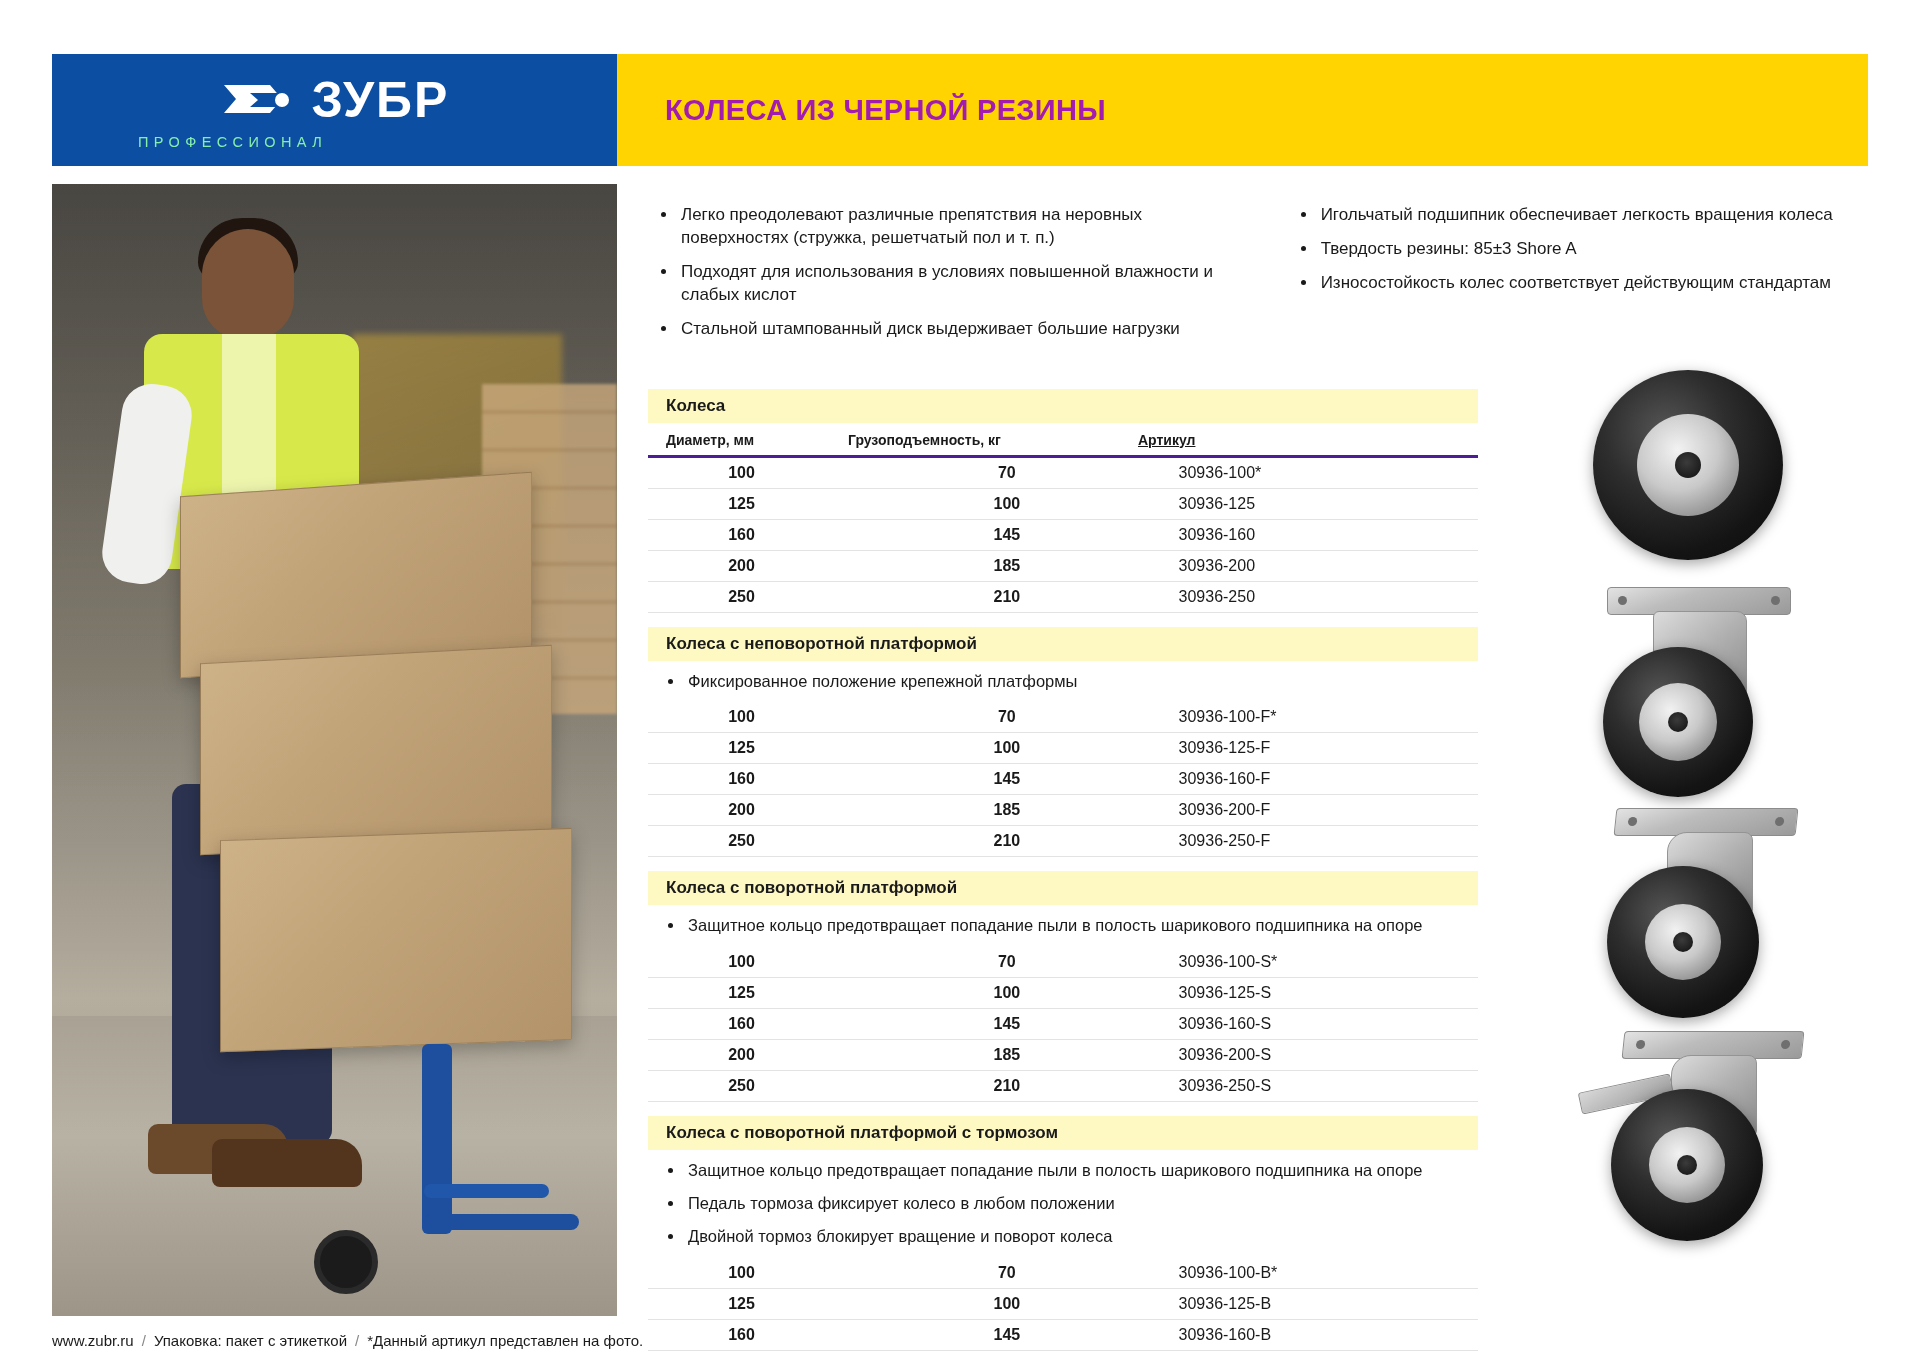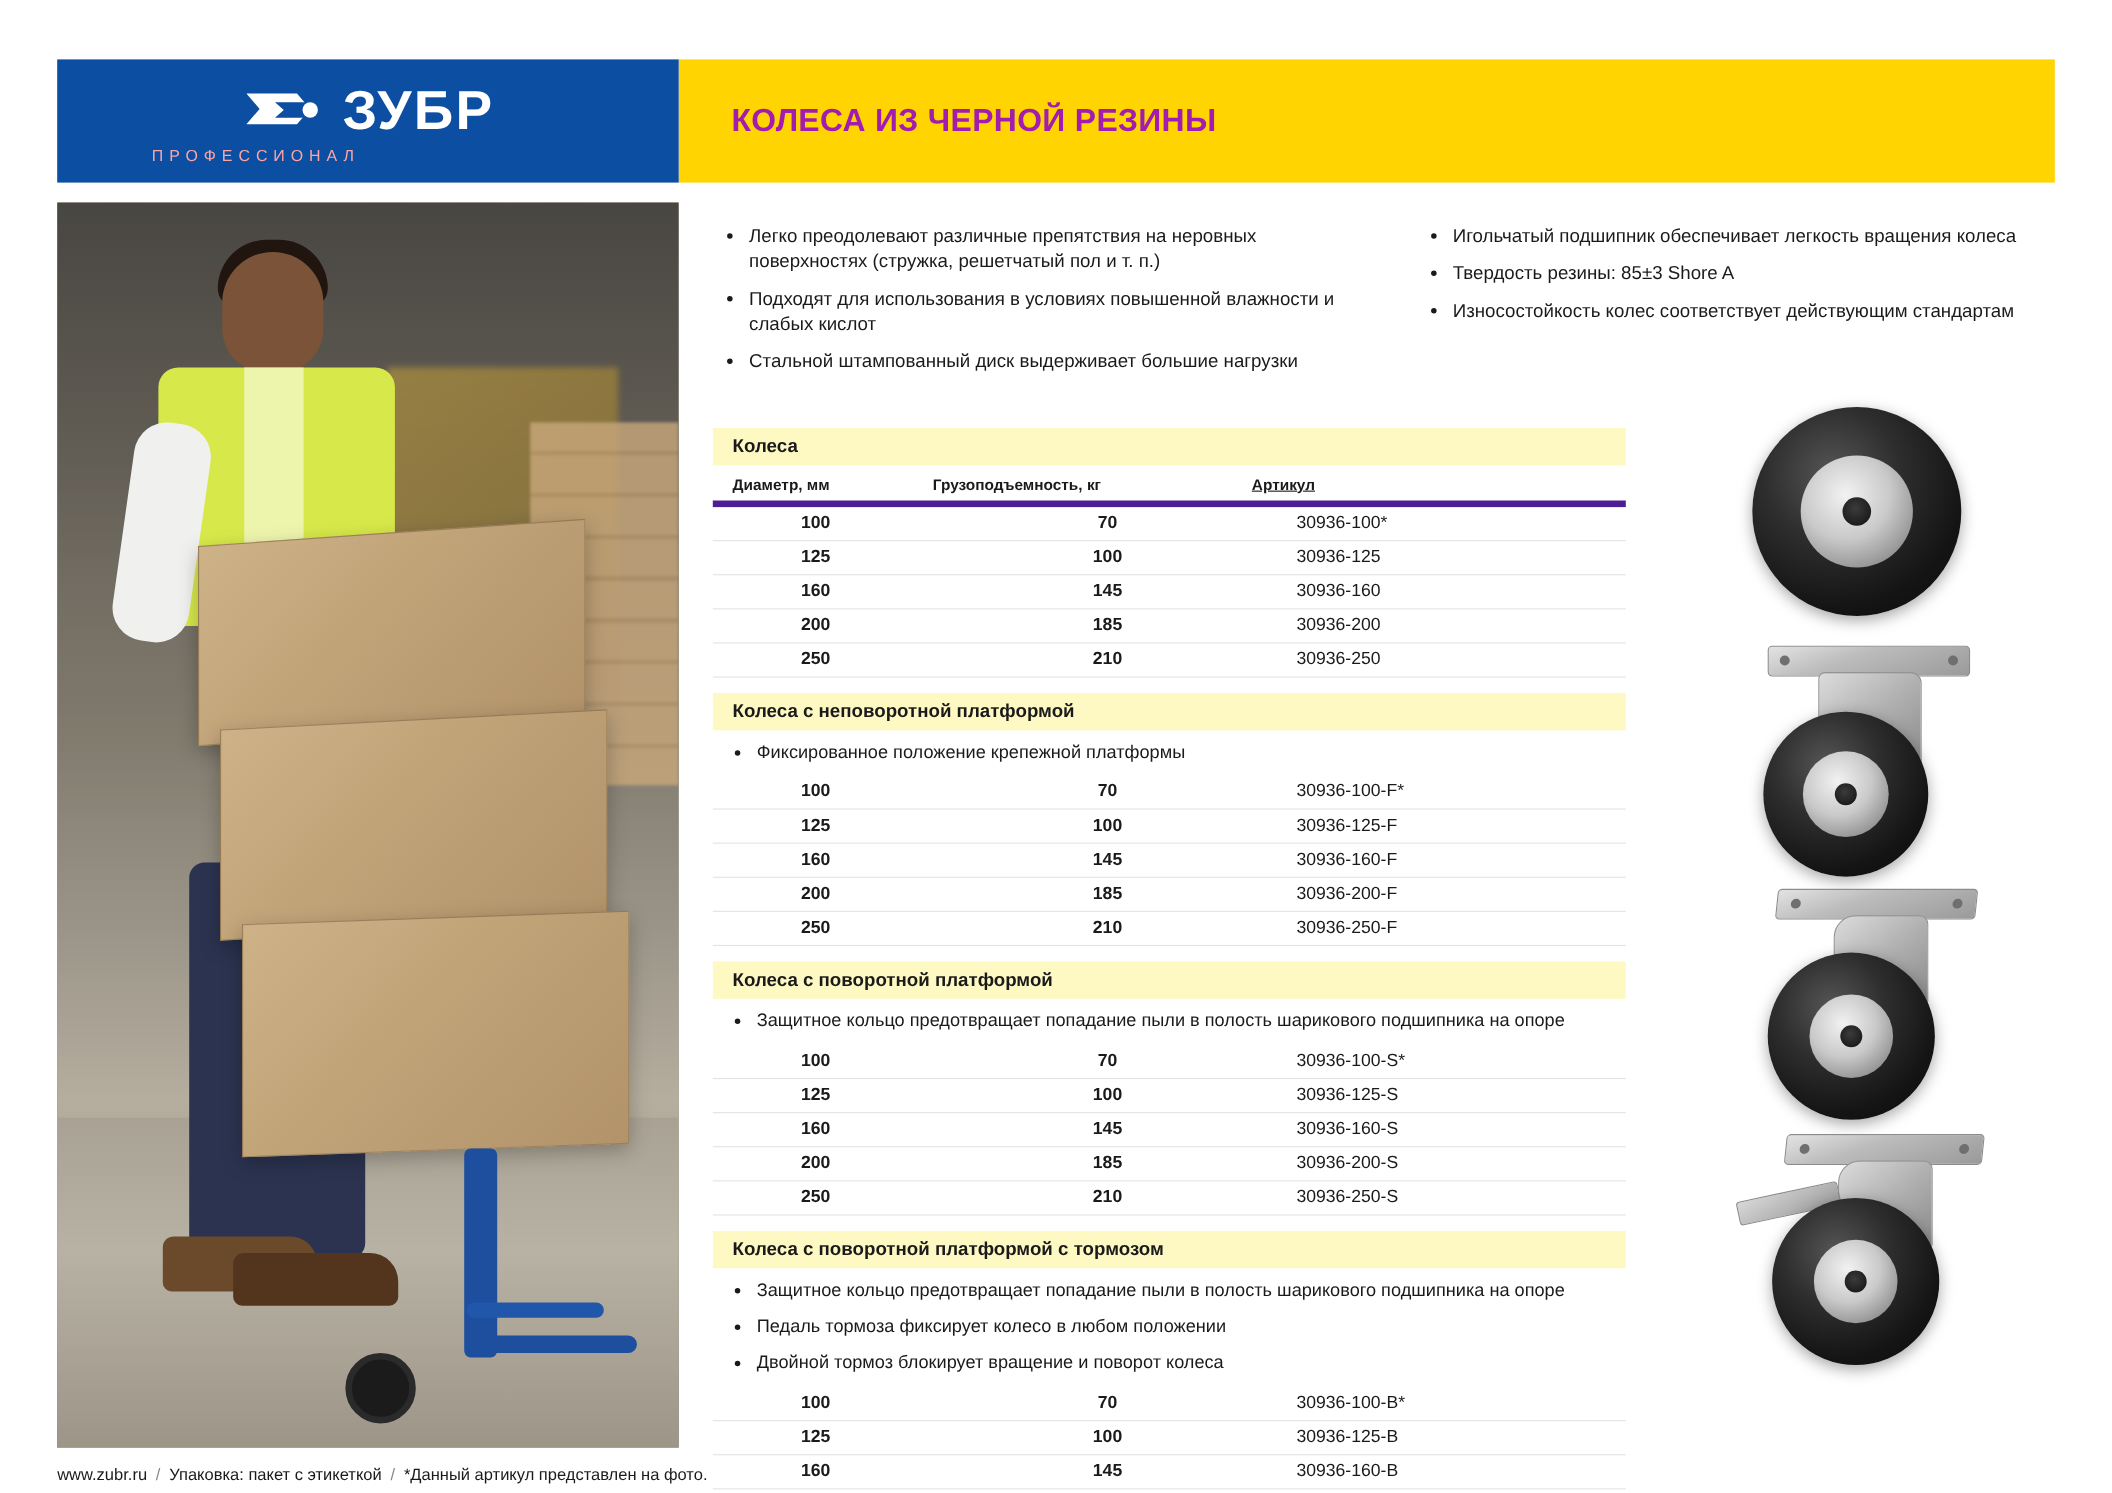--- a/index.html
+++ b/index.html
@@ -54,21 +54,21 @@
   }
   .logo-text {
     color: #ffffff;
     font-size: 50px;
     font-weight: bold;
     letter-spacing: 2px;
     line-height: 1;
     font-family: "Liberation Sans", sans-serif;
   }
   .logo-sub {
-    color: #fca5a5;
+    color: #86efac;
     font-size: 14.5px;
     letter-spacing: 5.4px;
     margin-top: 5px;
     margin-left: 86px;
     align-self: flex-start;
   }
   .title-block {
     flex: 1;
     background: #ffd400;
     display: flex;
@@ -265,21 +265,21 @@
     padding-left: 18px;
     font-weight: bold;
     font-size: 17px;
     box-sizing: border-box;
   }
   .col-head {
     display: flex;
     font-size: 14px;
     font-weight: bold;
     padding: 9px 0 7px 0;
-    border-bottom: 6px solid #4c1d95;
+    border-bottom: 3px solid #4c1d95;
   }
   .c1 { width: 200px; padding-left: 18px; box-sizing: border-box; }
   .c2 { width: 290px; }
   .c3 { width: 320px; text-decoration: underline; }
   .row {
     display: flex;
     align-items: center;
     height: 30px;
     border-bottom: 1px solid #e3e3e3;
     font-size: 16px;

